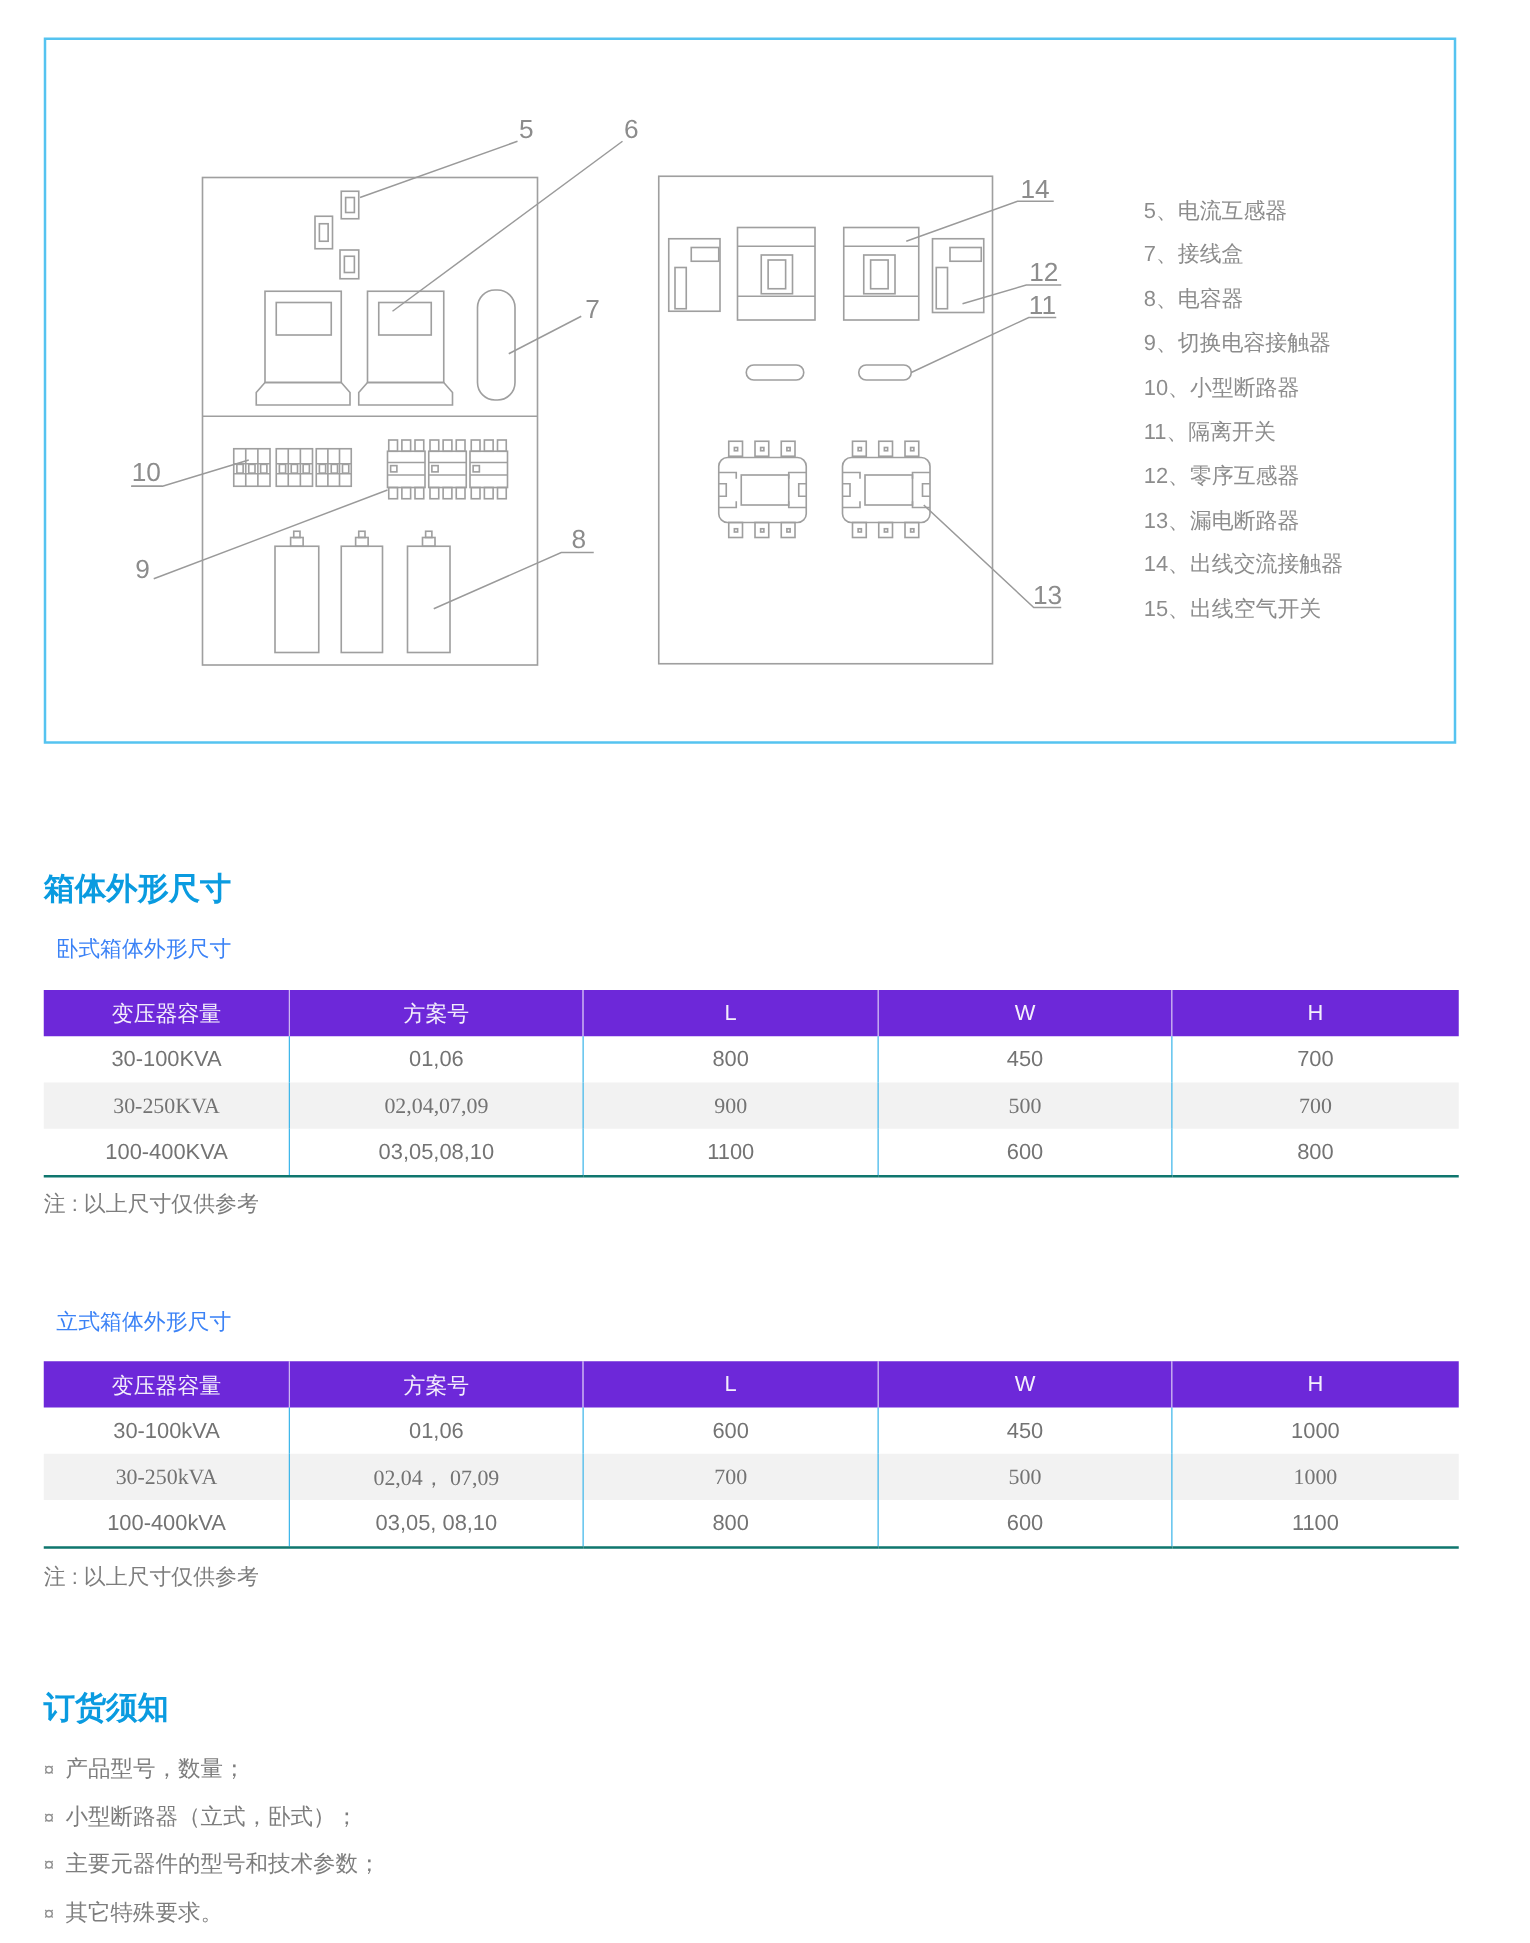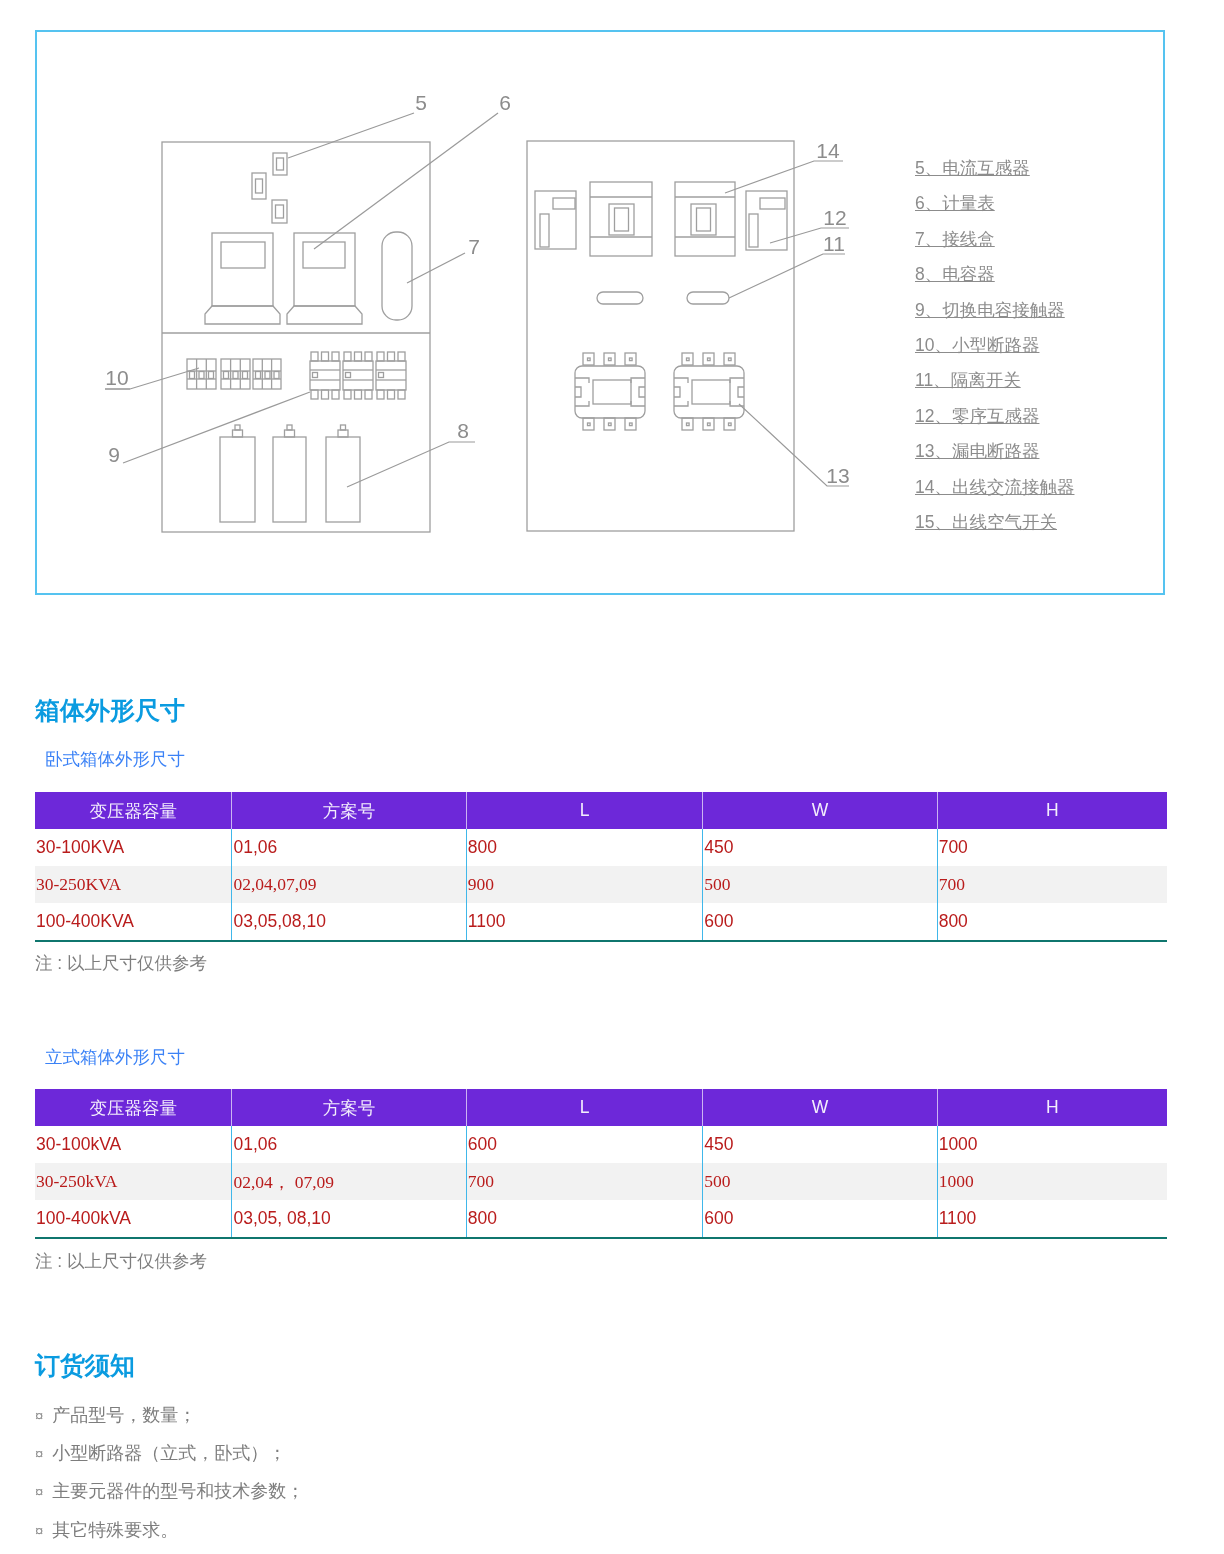--- a/index.html
+++ b/index.html
@@ -4,21 +4,21 @@
 <style>
   html,body{margin:0;padding:0;background:#ffffff;}
   body{font-family:"Liberation Sans","DejaVu Sans",sans-serif;}
   .page{position:relative;width:1224px;height:1554px;background:#fff;overflow:hidden;}
 
   
   .diagram-box{position:absolute;left:35px;top:30px;width:1130px;height:565px;
                border:2px solid #55c3f0;box-sizing:border-box;background:#fff;}
   .diagram-box svg{position:absolute;left:0;top:0;}
   .legend{position:absolute;left:878px;top:119px;width:240px;}
-  .legend-item{height:35.4px;line-height:35.4px;font-size:17.5px;color:#8c8c8c;white-space:nowrap;text-decoration:underline;}
+  .legend-item{height:35.4px;line-height:35.4px;font-size:17.5px;color:#8c8c8c;white-space:nowrap;}
 
   
   .sec-title{position:absolute;left:35px;margin:0;font-size:25px;font-weight:bold;color:#0a9be0;}
   .t1{top:694px;}
   .t2{top:1349px;}
   .subtitle{position:absolute;left:45px;font-size:17.5px;color:#3b82f6;}
   .s1{top:747px;}
   .s2{top:1045px;}
   .note{position:absolute;left:35px;font-size:17.5px;color:#7d7d7d;}
   .n1{top:951px;}
@@ -29,21 +29,21 @@
   .t-h{top:792px;}
   .t-v{top:1089px;}
   .dim-table col.c1{width:17.4%;}
   .dim-table col.c2{width:20.7%;}
   .dim-table col.c3{width:20.9%;}
   .dim-table col.c4{width:20.7%;}
   .dim-table col.c5{width:20.3%;}
   .dim-table th{background:#6d28d9;color:rgba(255,255,255,0.92);font-weight:normal;
                 font-size:17.5px;height:35px;border-right:1px solid rgba(255,255,255,0.65);}
   .dim-table th:last-child{border-right:none;}
-  .dim-table td{font-size:17.5px;color:#b91c1c;height:35px;
+  .dim-table td{font-size:17.5px;color:#737373;text-align:center;height:35px;
                 border-right:1px solid #40b7ea;}
   .dim-table td:last-child{border-right:none;}
   .dim-table tr.alt td{background:#f2f2f2;font-family:Liberation Serif, serif;}
   .dim-table tr.last td{border-bottom:2px solid #0f766e;}
 
   
   .ordering{position:absolute;left:35px;top:1396px;}
   .order-item{height:38.2px;line-height:38.2px;font-size:18px;color:#7d7d7d;white-space:nowrap;}
   .order-item .bullet{display:inline-block;margin-right:9px;color:#909090;font-size:15px;}
 </style>
@@ -246,21 +246,20 @@
         <text x="426" y="406">8</text>
         <text x="791" y="126">14</text>
         <text x="798" y="193">12</text>
         <text x="797" y="219">11</text>
         <text x="801" y="451">13</text>
       </g>
     </svg>
 
     <div class="legend">
       <div class="legend-item">5、电流互感器</div>
-      <div class="legend-item">6、计量表</div>
       <div class="legend-item">7、接线盒</div>
       <div class="legend-item">8、电容器</div>
       <div class="legend-item">9、切换电容接触器</div>
       <div class="legend-item">10、小型断路器</div>
       <div class="legend-item">11、隔离开关</div>
       <div class="legend-item">12、零序互感器</div>
       <div class="legend-item">13、漏电断路器</div>
       <div class="legend-item">14、出线交流接触器</div>
       <div class="legend-item">15、出线空气开关</div>
     </div>

